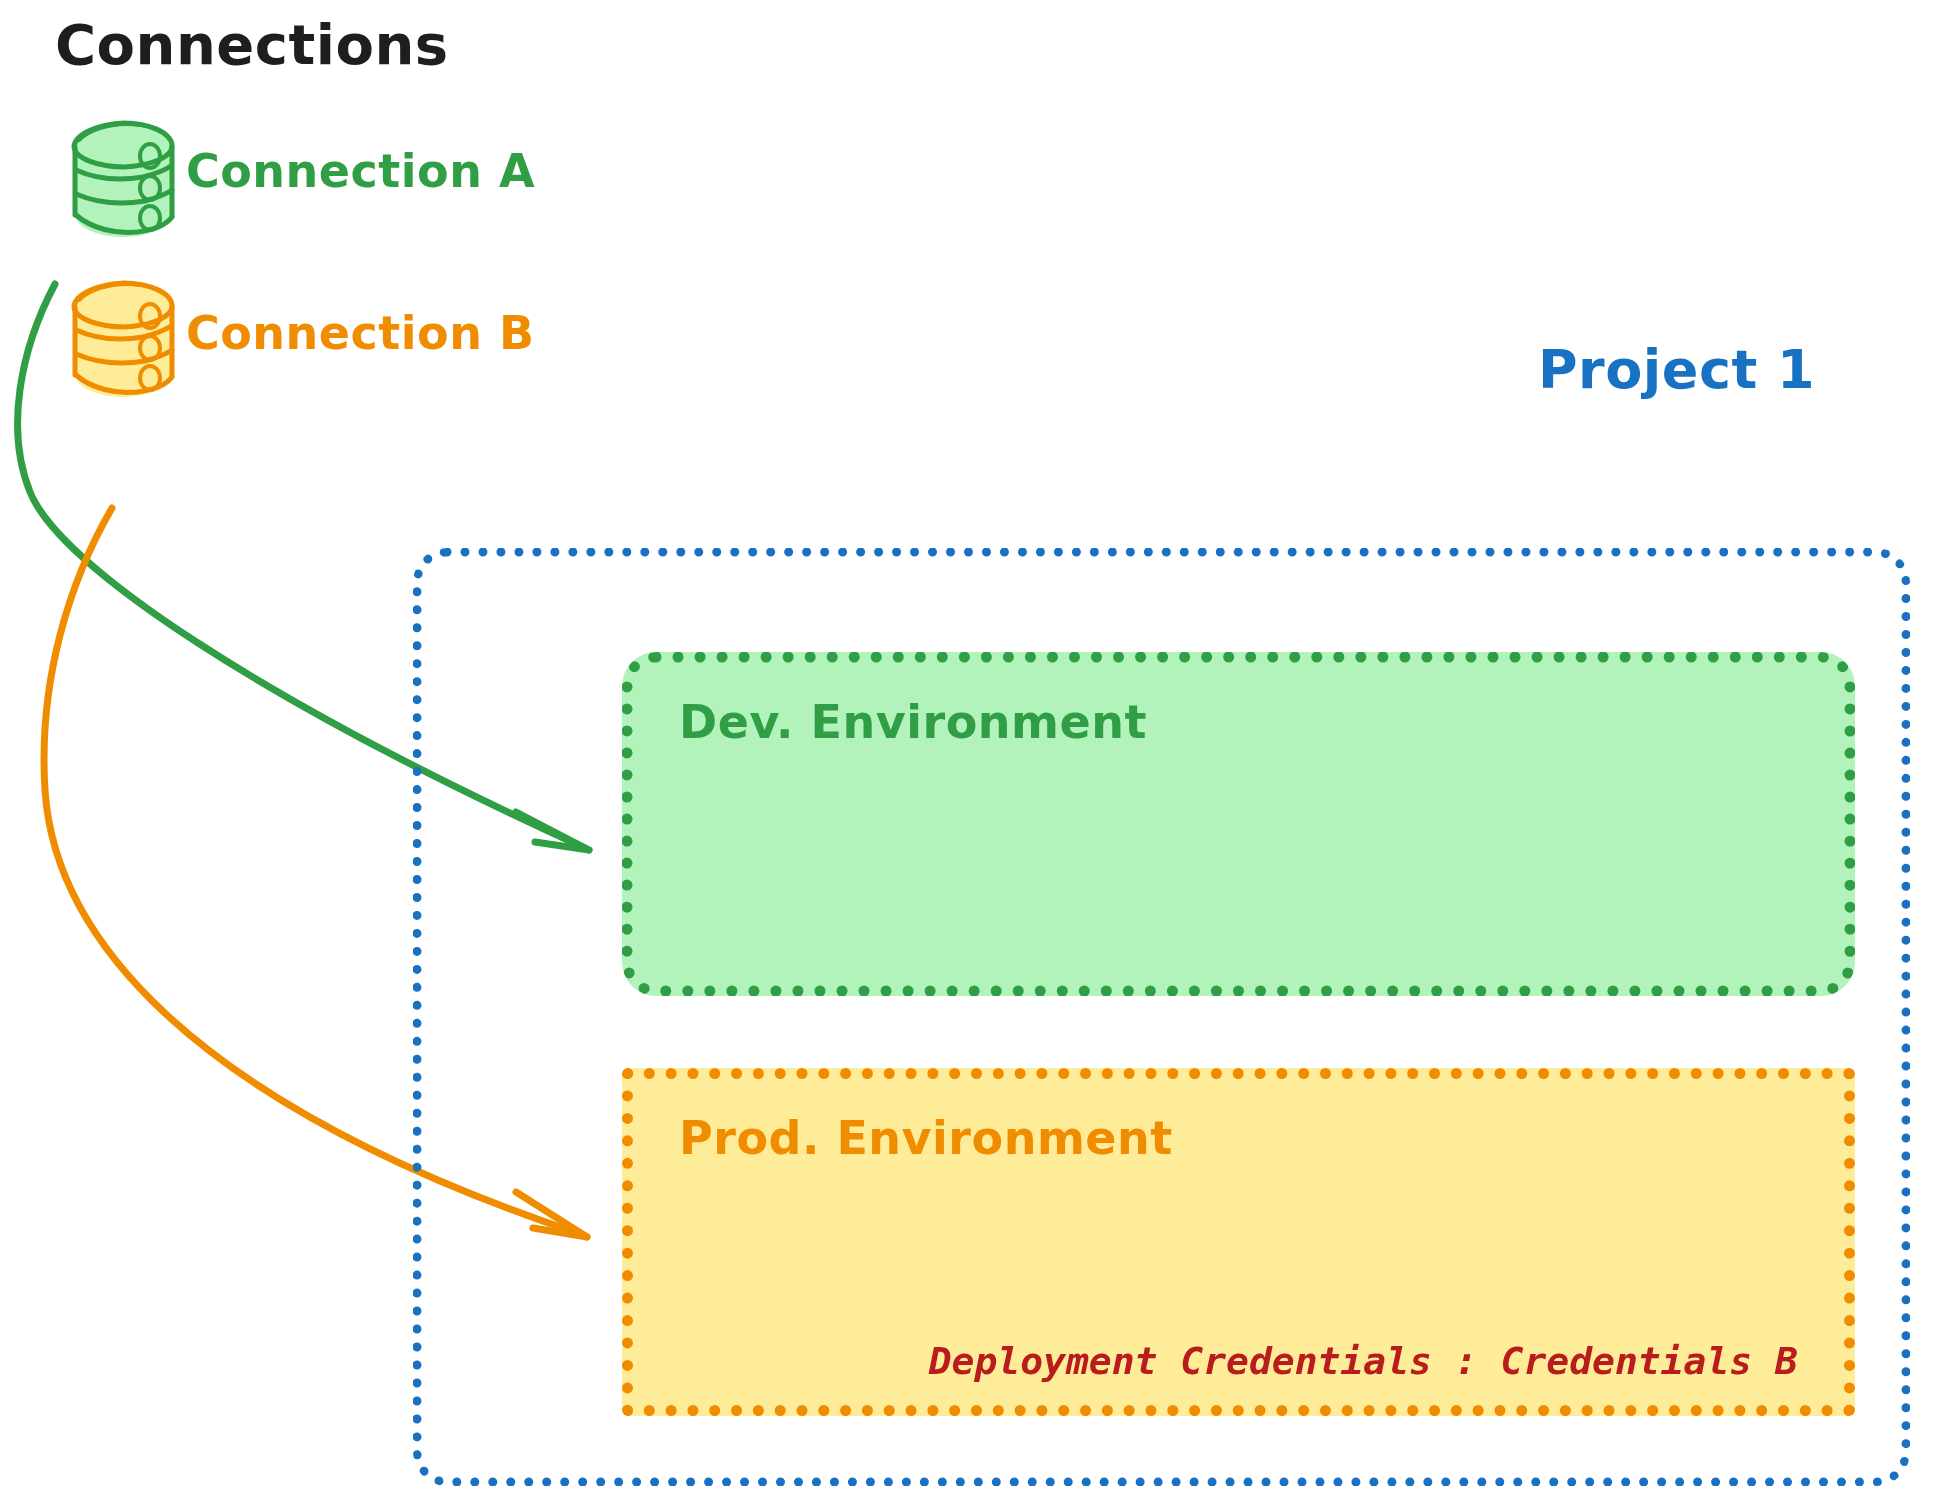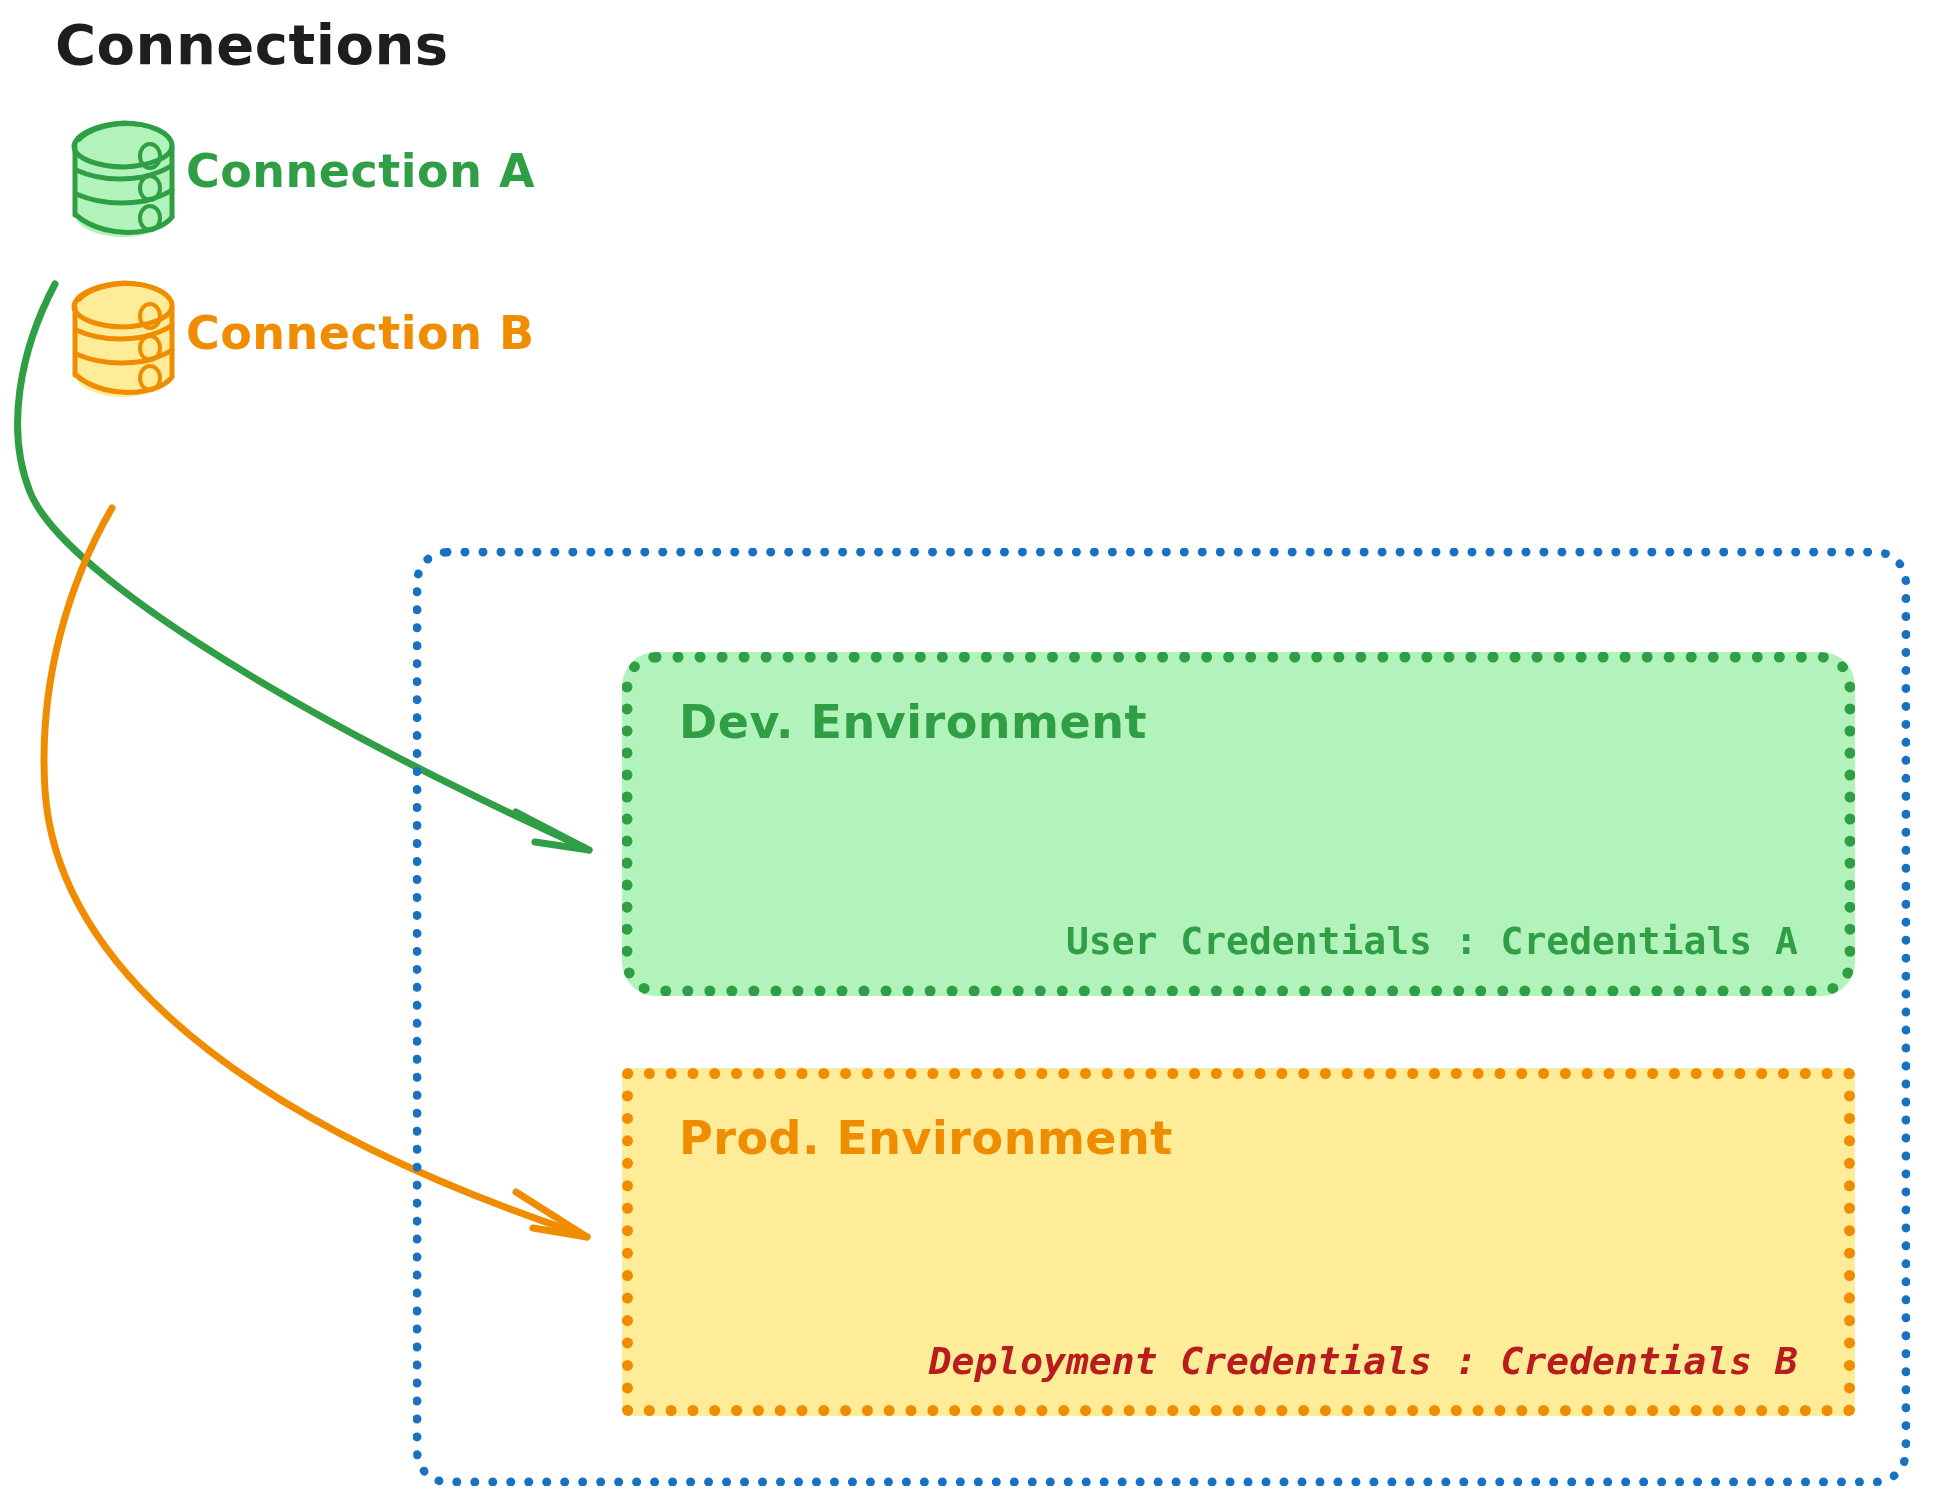--- a/index.html
+++ b/index.html
@@ -180,26 +180,26 @@
     </g>
 
   </svg>
 
   <div class="hand" id="label-connection-a">Connection A</div>
 
   <div class="hand" id="title-connections">Connections</div>
 
   <div class="hand" id="label-connection-b">Connection B</div>
 
+  <div class="hand" id="label-project-1">Project 1</div>
 
   <div class="box" id="project-box">
 
     <div class="box" id="dev-env-box" style="left:200px; top:95px;">
       <div class="hand env-title" id="dev-env-title">Dev. Environment</div>
-      <div class="mono env-credentials" id="dev-env-credentials">User Credentials : Credentials A</div>
     </div>
 
     <div class="box" id="prod-env-box" style="left:200px; top:511px;">
       <div class="hand env-title" id="prod-env-title">Prod. Environment</div>
       <div class="mono env-credentials" id="prod-env-credentials">Deployment Credentials : Credentials B</div>
     </div>
 
   </div>
 
 </div>

